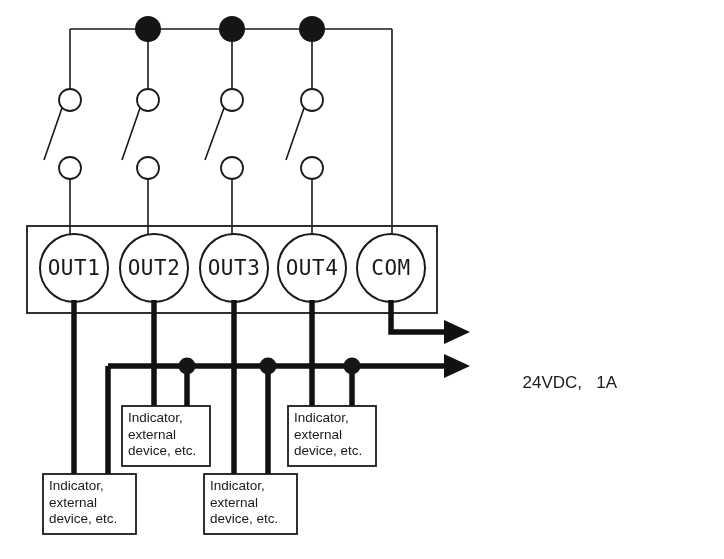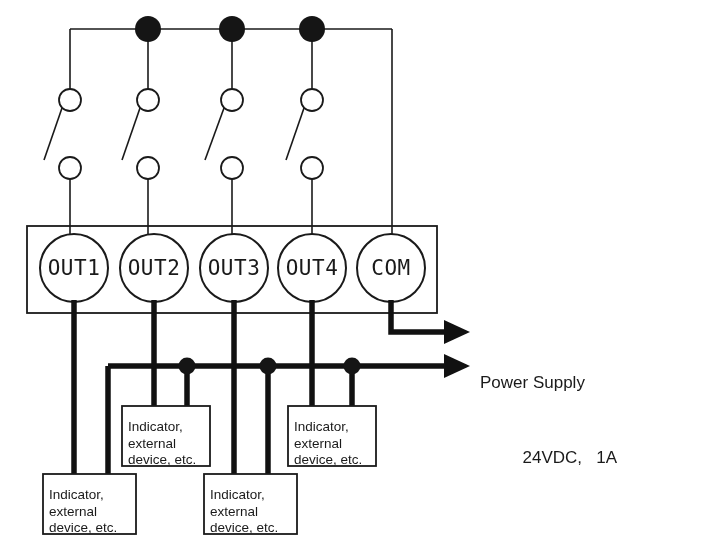--- a/index.html
+++ b/index.html
@@ -70,21 +70,21 @@
     fill: #111111;
   }
   .box-label {
     position: absolute;
     font-family: "Liberation Sans", sans-serif;
     font-size: 13.5px;
     line-height: 16.5px;
     color: #1a1a1a;
     white-space: pre-line;
     box-sizing: border-box;
-    padding: 13px 5px 0 6px;
+    padding: 4px 5px 0 6px;
     pointer-events: none;
   }
   .spec-block {
     position: absolute;
     left: 480px;
     top: 320px;
     font-family: "Liberation Sans", sans-serif;
     font-size: 17px;
     line-height: 25px;
     color: #1a1a1a;
@@ -203,20 +203,19 @@
 
   <div class="box-label" style="left:43px; top:474px; width:93px; height:60px;">Indicator,
 external
 device, etc.</div>
 
   <div class="box-label" style="left:204px; top:474px; width:93px; height:60px;">Indicator,
 external
 device, etc.</div>
 
   <div class="spec-block">
-    <div>Power Supply</div>
     <div>         24VDC,   1A</div>
     
     
     
   </div>
 
 </div>
 
 </body></html>

